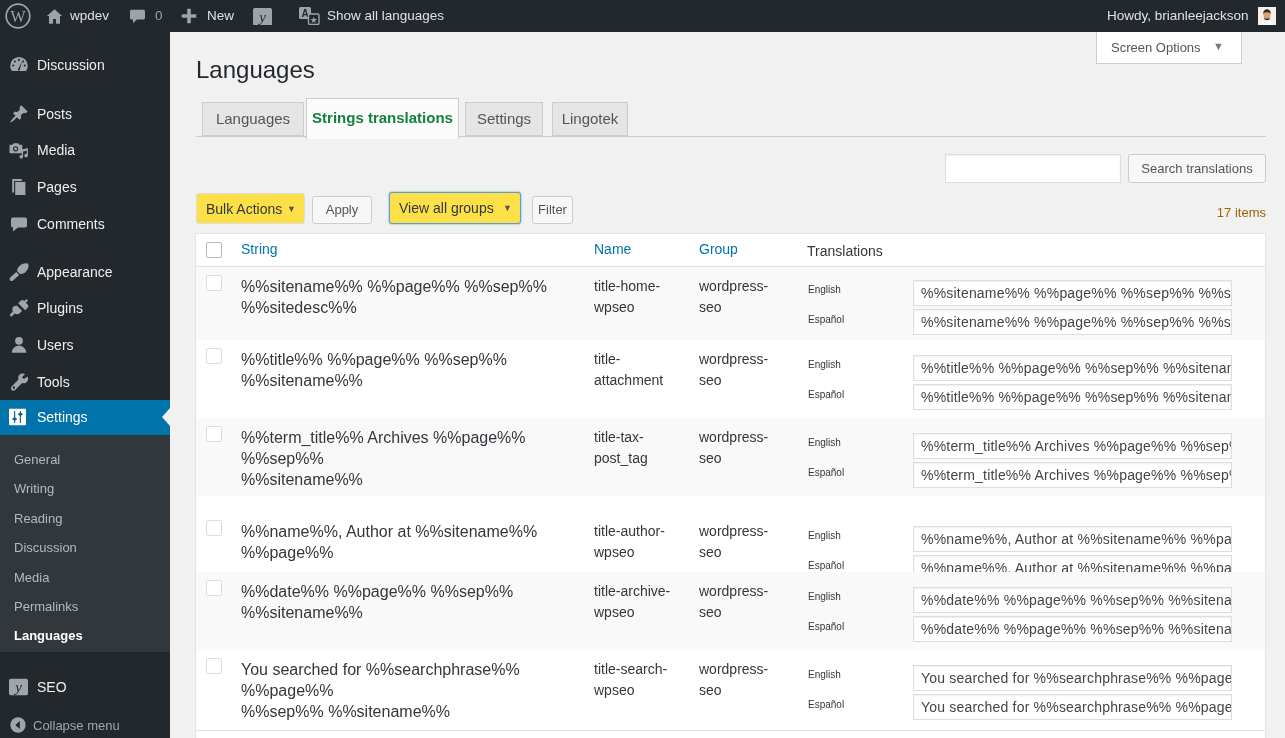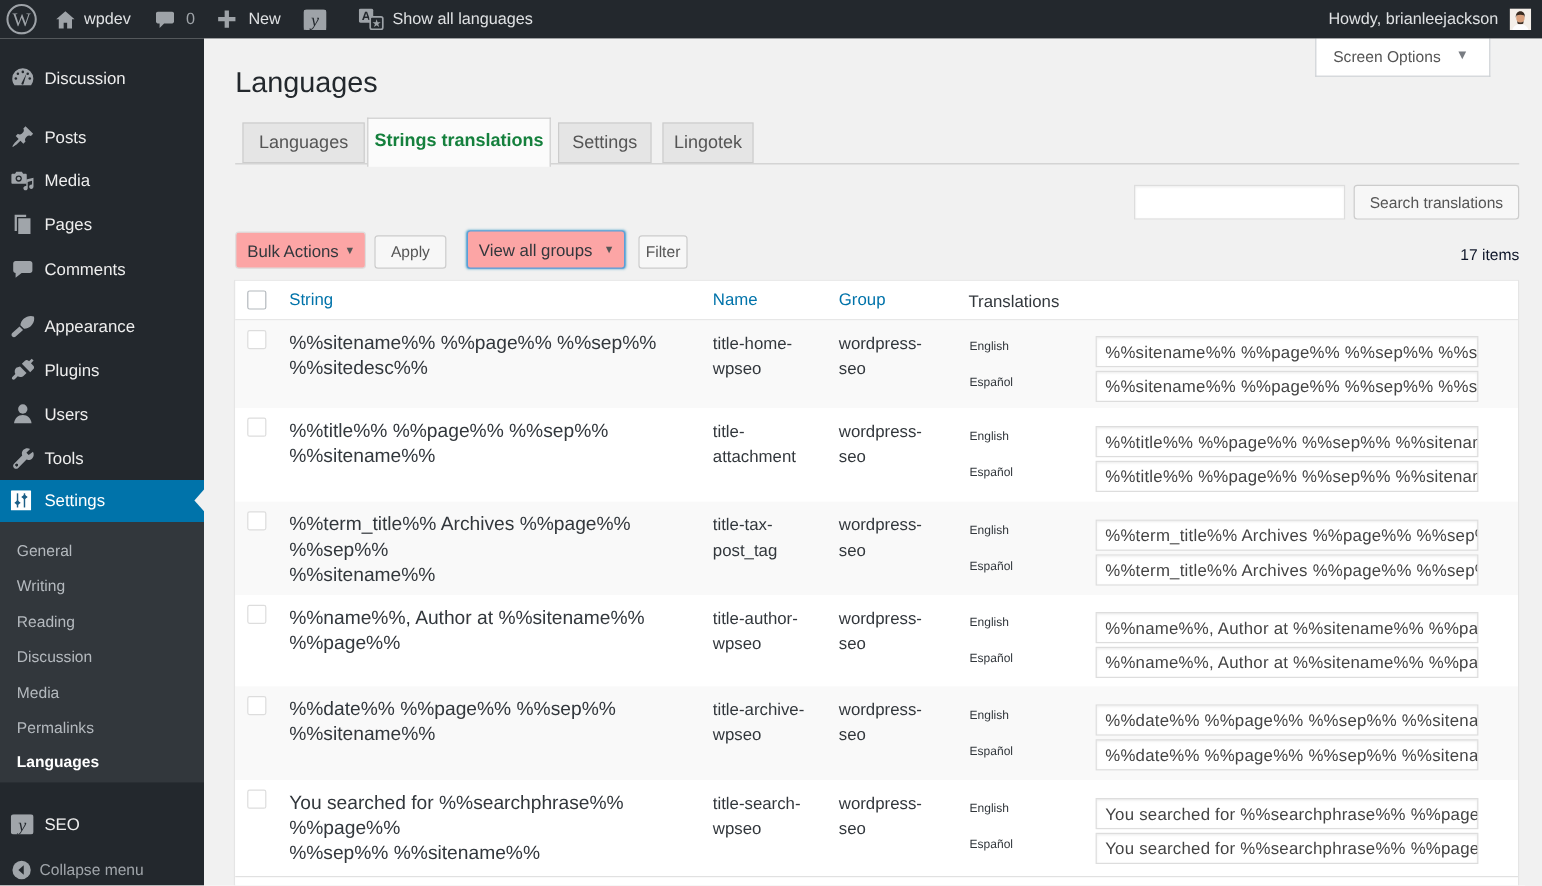--- a/index.html
+++ b/index.html
@@ -21,24 +21,24 @@
 
 #content { position:absolute; left:170px; top:32px; width:1115px; height:706px; background:#f1f1f1; }
 h1 { position:absolute; left:26px; top:24px; font-size:24px; font-weight:400; color:#23282d; letter-spacing:0px; }
 
 #tabs { position:absolute; left:26px; top:66px; width:1070px; height:39px; border-bottom:1px solid #ccc; }
 .tab { position:absolute; top:4px; height:34px; line-height:32px; background:#e5e5e5; border:1px solid #ccc; color:#555; font-size:15px; text-align:center; }
 .tab.active { background:#fbfbfb; border-bottom:none; height:41px; top:0; line-height:38px; font-weight:bold; color:#15803d; }
 
 #searchbox { position:absolute; left:775px; top:122px; width:176px; height:29px; background:#fff; border:1px solid #ddd; box-shadow:inset 0 1px 2px rgba(0,0,0,.07); }
 #searchbtn { position:absolute; left:958px; top:122px; width:138px; height:29px; text-align:center; line-height:27px; background:#f7f7f7; border:1px solid #ccc; border-radius:3px; color:#555; font-size:13px; padding:0 10px; }
-.select { position:absolute; background:#fca5a5; border:1px solid #ddd; border-radius:3px; color:#32373c; font-size:14px; }
+.select { position:absolute; background:#fde047; border:1px solid #ddd; border-radius:3px; color:#32373c; font-size:14px; }
 .select .arr { position:absolute; right:8px; top:50%; transform:translateY(-50%); font-size:9px; color:#555; }
 .btn { position:absolute; background:#f7f7f7; border:1px solid #ccc; border-radius:3px; color:#555; font-size:13px; text-align:center; }
-#nitems { position:absolute; right:19px; top:173px; font-size:13px; color:#0f172a; }
+#nitems { position:absolute; right:19px; top:173px; font-size:13px; color:#a16207; }
 
 #tbl { position:absolute; left:25px; top:201px; width:1071px; height:505px; background:#fff; border:1px solid #e5e5e5; box-shadow:0 1px 1px rgba(0,0,0,.04); }
 .trow { position:absolute; left:0; width:1069px; }
 .cb { position:absolute; left:10px; top:8px; width:16px; height:16px; background:#fff; border:1px solid #b4b9be; border-radius:2px; }
 .cb.lite { border-color:#ddd; }
 .hlink { position:absolute; top:0; font-size:14px; color:#0073aa; }
 .cell { position:absolute; font-size:14px; color:#32373c; line-height:21px; }
 .sstr { left:45px; top:9px; width:360px; font-size:16px; }
 .cname { left:398px; top:9px; width:108px; }
 .cgroup { left:503px; top:9px; width:95px; }
@@ -245,21 +245,21 @@
     <div class="trow" style="top:184px;height:78px;background:#f9f9f9;">
       <span class="cb lite"></span>
       <div class="cell sstr">%%term_title%% Archives %%page%% %%sep%%<br>%%sitename%%</div>
       <div class="cell cname">title-tax-<br>post_tag</div>
       <div class="cell cgroup">wordpress-<br>seo</div>
       <span class="clang" style="top:19px;">English</span>
       <span class="clang" style="top:49px;">Español</span>
       <div class="tin" style="top:15px;">%%term_title%% Archives %%page%% %%sep%% %%sitename%%</div>
       <div class="tin" style="top:44px;">%%term_title%% Archives %%page%% %%sep%% %%sitename%%</div>
     </div>
-    <div class="trow" style="top:262px;height:76px;background:#fff;">
+    <div class="trow" style="top:278px;height:76px;background:#fff;">
       <span class="cb lite"></span>
       <div class="cell sstr">%%name%%, Author at %%sitename%%<br>%%page%%</div>
       <div class="cell cname">title-author-<br>wpseo</div>
       <div class="cell cgroup">wordpress-<br>seo</div>
       <span class="clang" style="top:18px;">English</span>
       <span class="clang" style="top:48px;">Español</span>
       <div class="tin" style="top:14px;">%%name%%, Author at %%sitename%% %%page%%</div>
       <div class="tin" style="top:43px;">%%name%%, Author at %%sitename%% %%page%%</div>
     </div>
     <div class="trow" style="top:338px;height:78px;background:#f9f9f9;">

